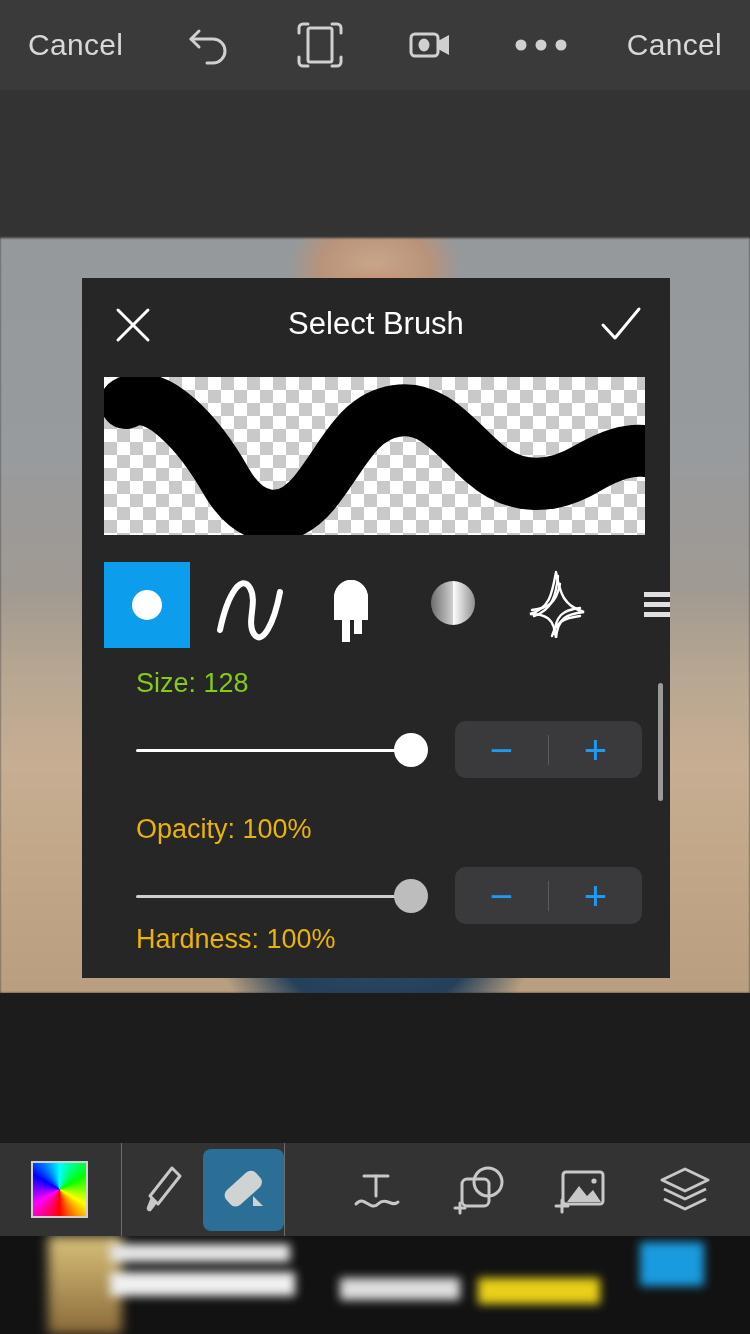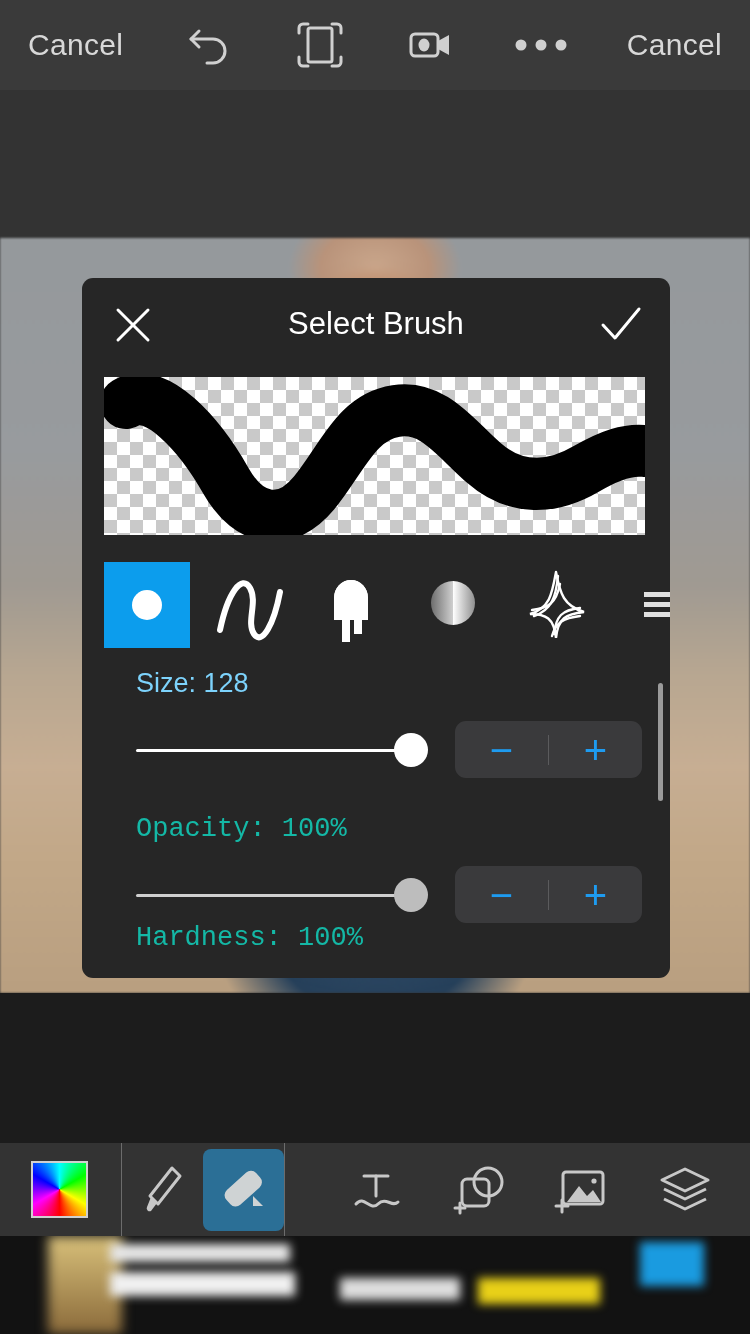--- a/index.html
+++ b/index.html
@@ -52,21 +52,20 @@
     position:absolute; left:285px; top:0px; width:180px; height:130px;
     background:radial-gradient(ellipse 90px 62px at 50% 60%, #d8ae90 0%, #c29272 55%, rgba(194,146,114,0) 80%);
     filter:blur(5px);
   }
 
   
   .dialog{
     position:absolute; left:82px; top:278px; width:588px; height:700px;
     background:#262626;
     overflow:hidden;
-    border-radius:11px;
   }
   .dlg-header{
     position:relative; height:92px;
     display:flex; align-items:center; justify-content:center;
   }
   .dlg-title{ color:#ffffff; font-size:31px; font-weight:400; }
   .dlg-x{ position:absolute; left:22px; top:18px; width:58px; height:58px;
           display:flex; align-items:center; justify-content:center; }
   .dlg-check{ position:absolute; right:20px; top:18px; width:58px; height:58px;
           display:flex; align-items:center; justify-content:center; }
@@ -97,23 +96,23 @@
     background:transparent;
   }
   .brush-cell.selected{ background:#0c9ded; }
 
   
   .settings{
     position:absolute; left:0; top:390px; width:588px; height:310px;
     overflow:hidden;
   }
   .setting-label{
-    color:#7dd3fc; font-size:27px; padding-left:54px;
-  }
-  .setting-label.dim{ color:#14b8a6;font-family:Liberation Mono, monospace; }
+    color:#84cc16; font-size:27px; padding-left:54px;
+  }
+  .setting-label.dim{ color:#eab308; }
   .setting-row{
     display:flex; align-items:center; padding-left:54px; padding-right:38px;
     margin-top:22px;
   }
   .slider{ position:relative; width:290px; height:34px; flex:0 0 290px; }
   .slider .track{
     position:absolute; left:0; top:16px; width:282px; height:3px;
     background:#ffffff; border-radius:2px;
   }
   .slider.dim .track{ background:#cfcfcf; }

